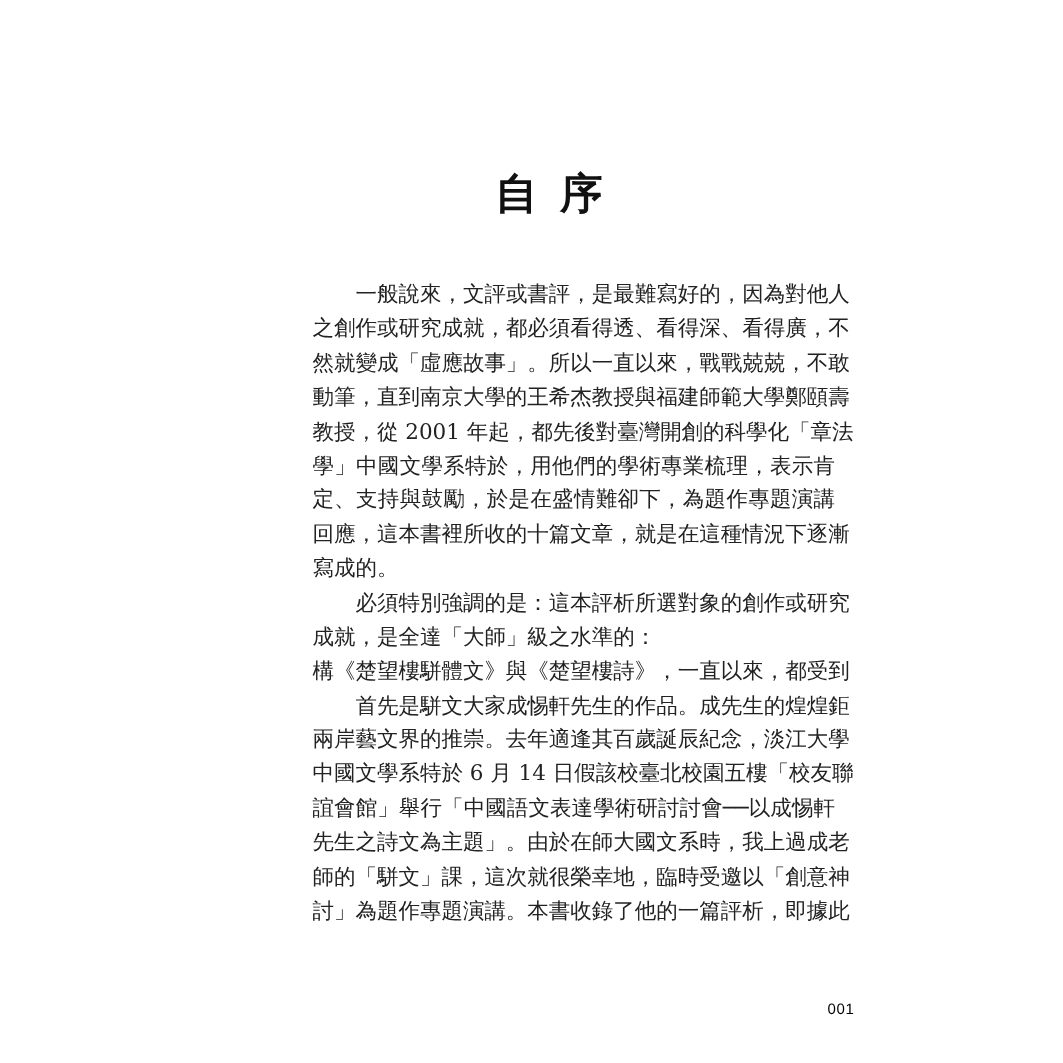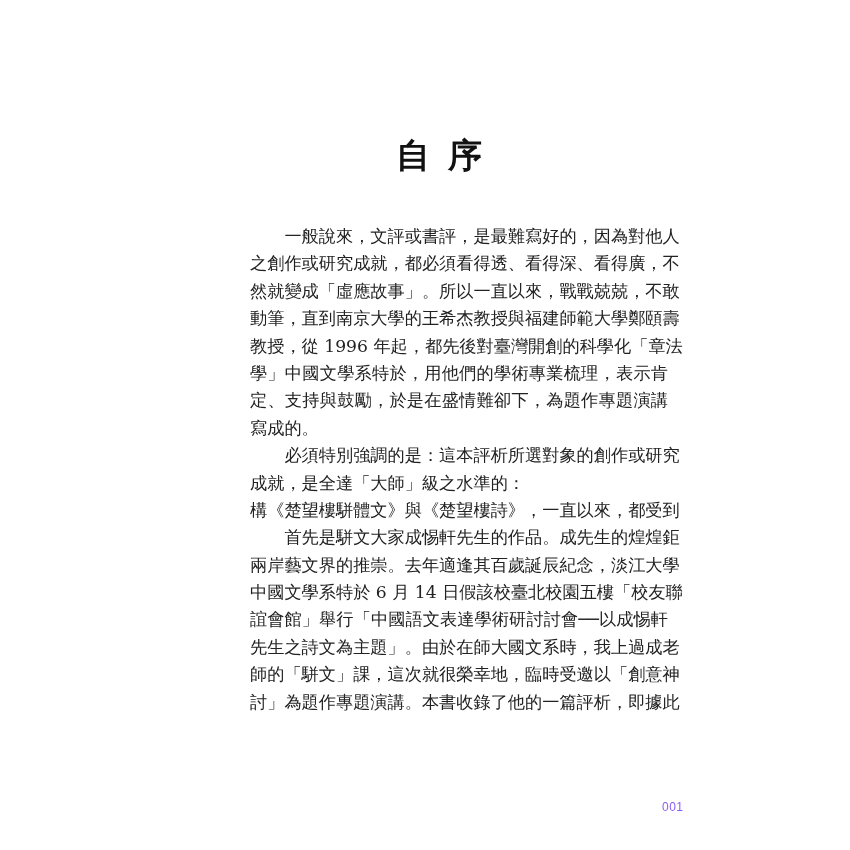--- a/index.html
+++ b/index.html
@@ -58,41 +58,42 @@
     }
     .line.indent {
       padding-left: 34.4px;
     }
     .page-number {
       position: absolute;
       top: 800px;
       left: 648px;
       font-family: "Liberation Sans", "DejaVu Sans", sans-serif;
       font-size: 12px;
-      color: #8b5cf6;
+      color: #000000;
       letter-spacing: 0.5px;
       text-align: center;
     }
   </style>
 </head>
 <body>
 
 <div class="page">
   <div class="title">自序</div>
 
   <div class="body-text">
 
     <div class="paragraph">
       <span class="line indent">一般說來，文評或書評，是最難寫好的，因為對他人</span>
       <span class="line">之創作或研究成就，都必須看得透、看得深、看得廣，不</span>
       <span class="line">然就變成「虛應故事」。所以一直以來，戰戰兢兢，不敢</span>
       <span class="line">動筆，直到南京大學的王希杰教授與福建師範大學鄭頤壽</span>
-      <span class="line">教授，從 1996 年起，都先後對臺灣開創的科學化「章法</span>
+      <span class="line">教授，從 2001 年起，都先後對臺灣開創的科學化「章法</span>
       <span class="line">學」中國文學系特於，用他們的學術專業梳理，表示肯</span>
       <span class="line">定、支持與鼓勵，於是在盛情難卻下，為題作專題演講</span>
+      <span class="line">回應，這本書裡所收的十篇文章，就是在這種情況下逐漸</span>
       <span class="line last">寫成的。</span>
     </div>
 
     <div class="paragraph">
       <span class="line indent">必須特別強調的是：這本評析所選對象的創作或研究</span>
       <span class="line last">成就，是全達「大師」級之水準的：</span>
     </div>
 
     <div class="paragraph">
       <span class="line">構《楚望樓駢體文》與《楚望樓詩》，一直以來，都受到</span>

